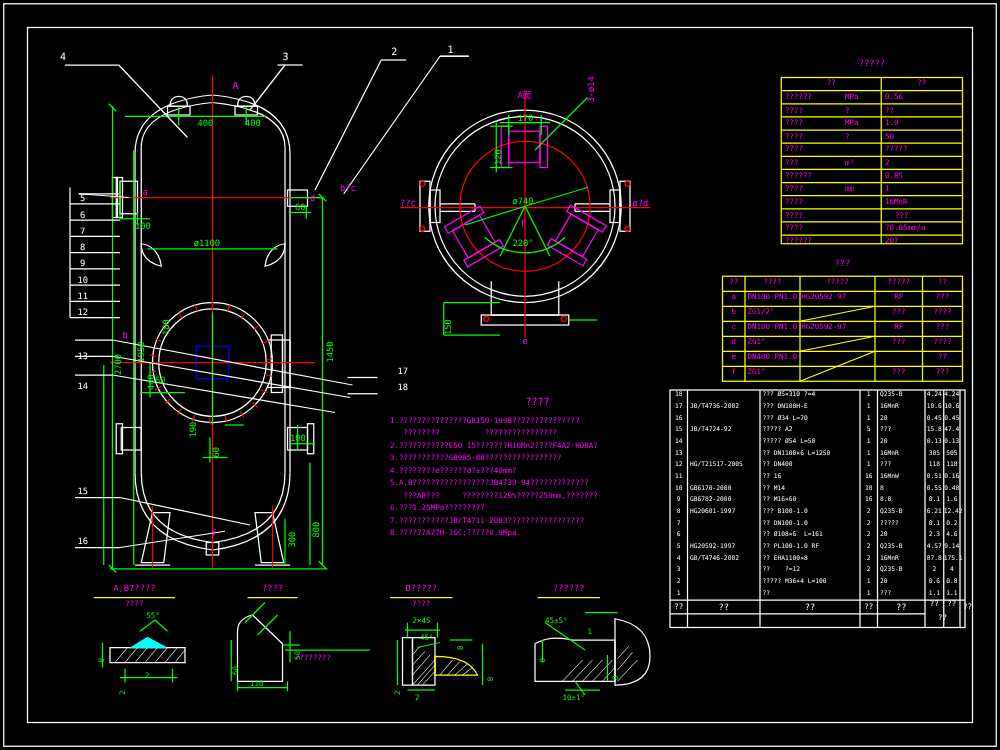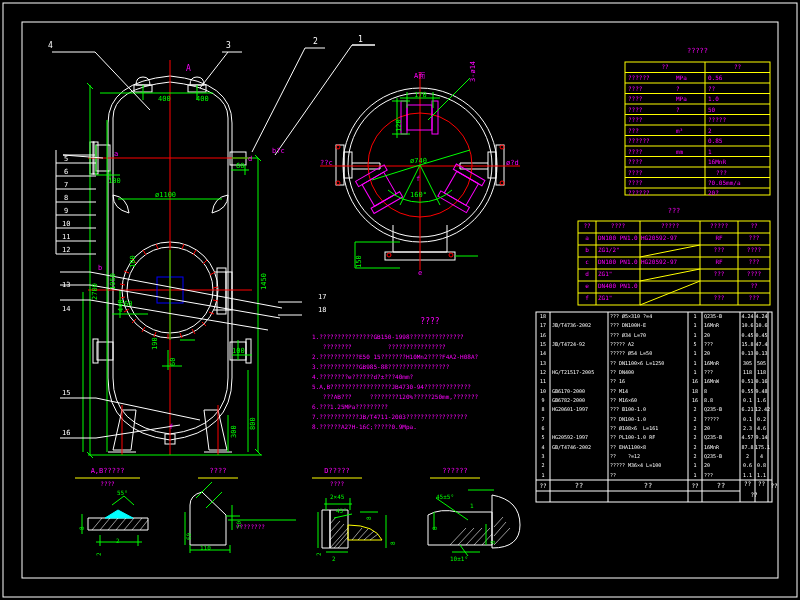--- a/index.html
+++ b/index.html
@@ -431,21 +431,21 @@
 
 <div class="t mag f7" style="left:114px; top:151px;">a</div>
 <div class="t mag f7" style="left:98px;  top:265px;">b</div>
 <div class="t mag f7" style="left:248px; top:156px;">d</div>
 <div class="t mag f7" style="left:272px; top:148px;">b?c</div>
 <div class="t mag f7" style="left:169px; top:424px;">f</div>
 
 <div class="t mag f7" style="left:414px; top:73px;">A面</div>
 <div class="t mag f7 rot" style="left:470px; top:82px;">3-ø14</div>
 <div class="t grn f7" style="left:410px; top:158px;">ø740</div>
-<div class="t grn f7" style="left:410px; top:192px;">160°</div>
+<div class="t grn f7" style="left:410px; top:192px;">220°</div>
 <div class="t grn f7" style="left:414px; top:92px;">170</div>
 <div class="t grn f7 rot" style="left:396px; top:132px;">120</div>
 <div class="t grn f7 rot" style="left:356px; top:268px;">150</div>
 <div class="t mag f7" style="left:320px; top:160px;">??c</div>
 <div class="t mag f7" style="left:506px; top:160px;">ø?d</div>
 <div class="t mag f7" style="left:418px; top:270px;">e</div>
 <div class="t mag f7" style="left:416px; top:176px;">f</div>
 
 <div class="t mag f7 ctr" style="left:625px; top:48px; width:145px;">?????</div>
 <div class="t mag f6 ctr" style="left:625px; top:64px; width:80px;">??</div>

